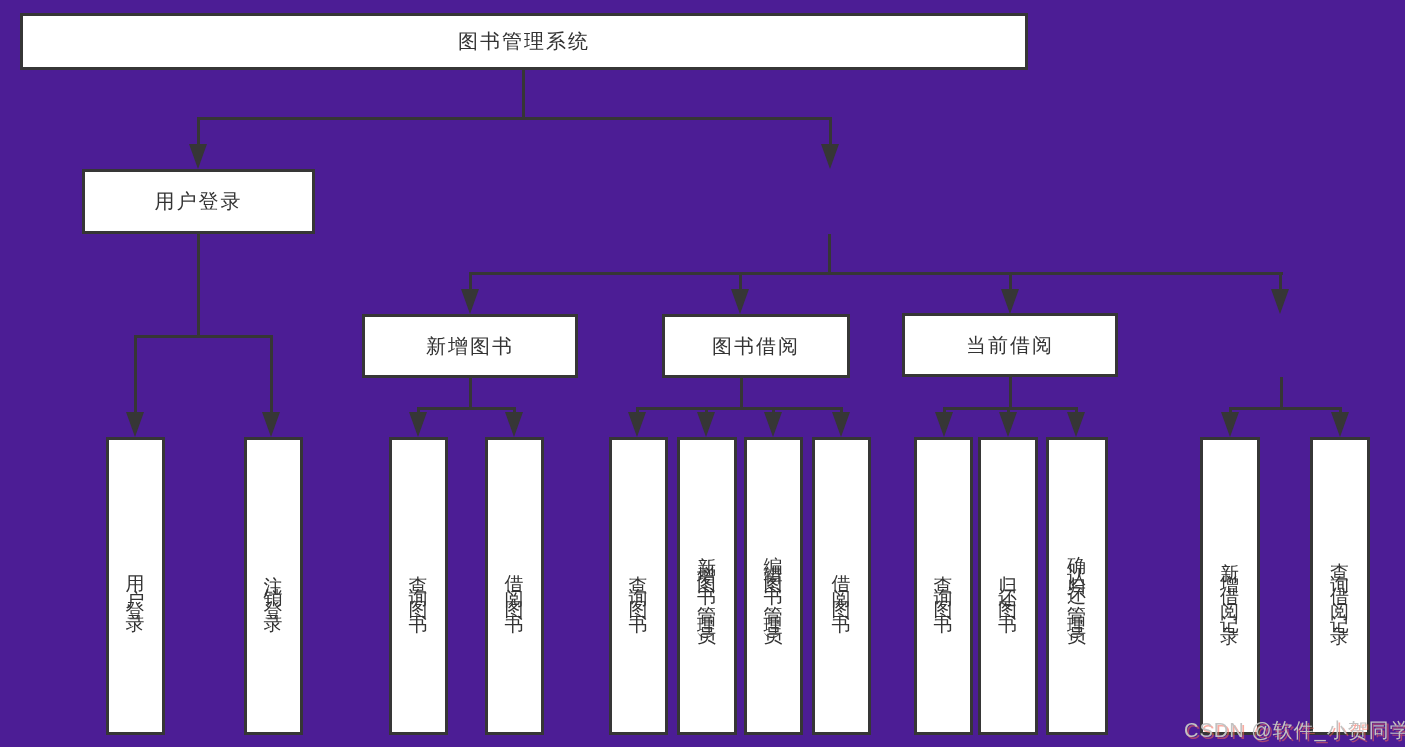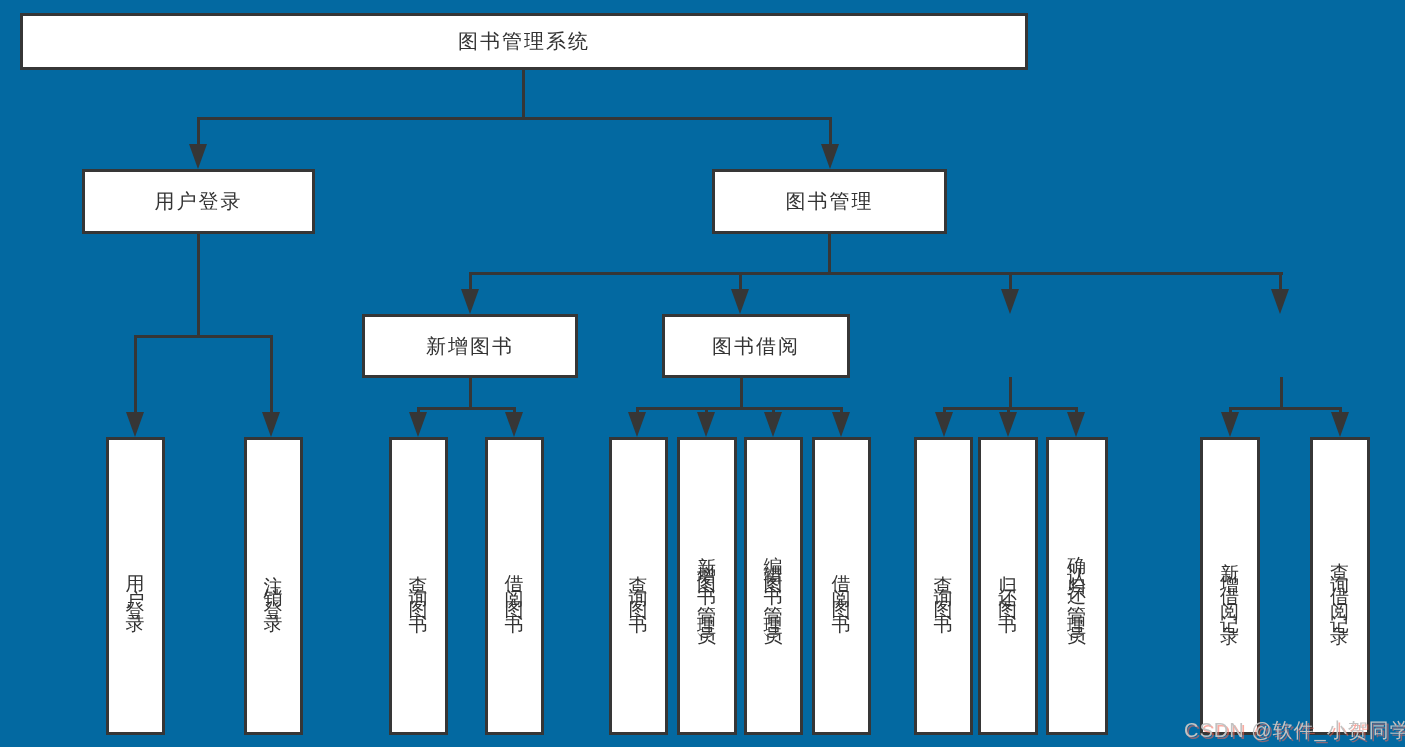--- a/index.html
+++ b/index.html
@@ -1,17 +1,17 @@
 <!DOCTYPE html>
 <html><head>
 <meta charset="utf-8">
 <style>
   html,body{margin:0;padding:0;background:#ffffff;}
   .canvas{
-    position:relative;width:1405px;height:747px;background:#0369a1;
+    position:relative;width:1405px;height:747px;background:#4c1d95;
     font-family:"Liberation Sans","DejaVu Sans",sans-serif;overflow:hidden;
   }
   .box{
     position:absolute;box-sizing:border-box;background:#ffffff;
     border:3px solid #363636;color:#333333;
     display:flex;align-items:center;justify-content:center;
   }
   .box.h{font-size:20px;letter-spacing:2px;}
   .box.v{
     writing-mode:vertical-lr;text-orientation:mixed;
@@ -38,21 +38,20 @@
   <div class="box h" style="left:20px;top:13px;width:1008px;height:57px">图书管理系统</div>
 
   <div class="line" style="left:522px;top:70px;width:3px;height:47px"></div>
   <div class="line" style="left:197px;top:117px;width:635px;height:3px"></div>
   <div class="line" style="left:197px;top:117px;width:3px;height:28px"></div>
   <div class="arrow" style="left:189px;top:144px"></div>
   <div class="line" style="left:829px;top:117px;width:3px;height:28px"></div>
   <div class="arrow" style="left:821px;top:144px"></div>
 
   <div class="box h" style="left:82px;top:169px;width:233px;height:65px">用户登录</div>
-  <div class="box h" style="left:712px;top:169px;width:235px;height:65px">图书管理</div>
 
   <div class="line" style="left:197px;top:234px;width:3px;height:101px"></div>
   <div class="line" style="left:134px;top:335px;width:139px;height:3px"></div>
   <div class="line" style="left:134px;top:335px;width:3px;height:80px"></div>
   <div class="arrow" style="left:126px;top:412px"></div>
   <div class="line" style="left:270px;top:335px;width:3px;height:80px"></div>
   <div class="arrow" style="left:262px;top:412px"></div>
 
   <div class="line" style="left:828px;top:234px;width:3px;height:38px"></div>
   <div class="line" style="left:469px;top:272px;width:814px;height:3px"></div>
@@ -60,20 +59,21 @@
   <div class="arrow" style="left:461px;top:289px"></div>
   <div class="line" style="left:739px;top:272px;width:3px;height:17px"></div>
   <div class="arrow" style="left:731px;top:289px"></div>
   <div class="line" style="left:1009px;top:272px;width:3px;height:17px"></div>
   <div class="arrow" style="left:1001px;top:289px"></div>
   <div class="line" style="left:1279px;top:272px;width:3px;height:17px"></div>
   <div class="arrow" style="left:1271px;top:289px"></div>
 
   <div class="box h" style="left:362px;top:314px;width:216px;height:64px">新增图书</div>
   <div class="box h" style="left:662px;top:314px;width:188px;height:64px">图书借阅</div>
+  <div class="box h" style="left:902px;top:313px;width:216px;height:64px">当前借阅</div>
 
   <div class="line" style="left:469px;top:378px;width:3px;height:30px"></div>
   <div class="line" style="left:417px;top:407px;width:99px;height:3px"></div>
   <div class="line" style="left:417px;top:407px;width:3px;height:8px"></div>
   <div class="arrow" style="left:409px;top:412px"></div>
   <div class="line" style="left:513px;top:407px;width:3px;height:8px"></div>
   <div class="arrow" style="left:505px;top:412px"></div>
 
   <div class="line" style="left:740px;top:378px;width:3px;height:30px"></div>
   <div class="line" style="left:636px;top:407px;width:207px;height:3px"></div>

